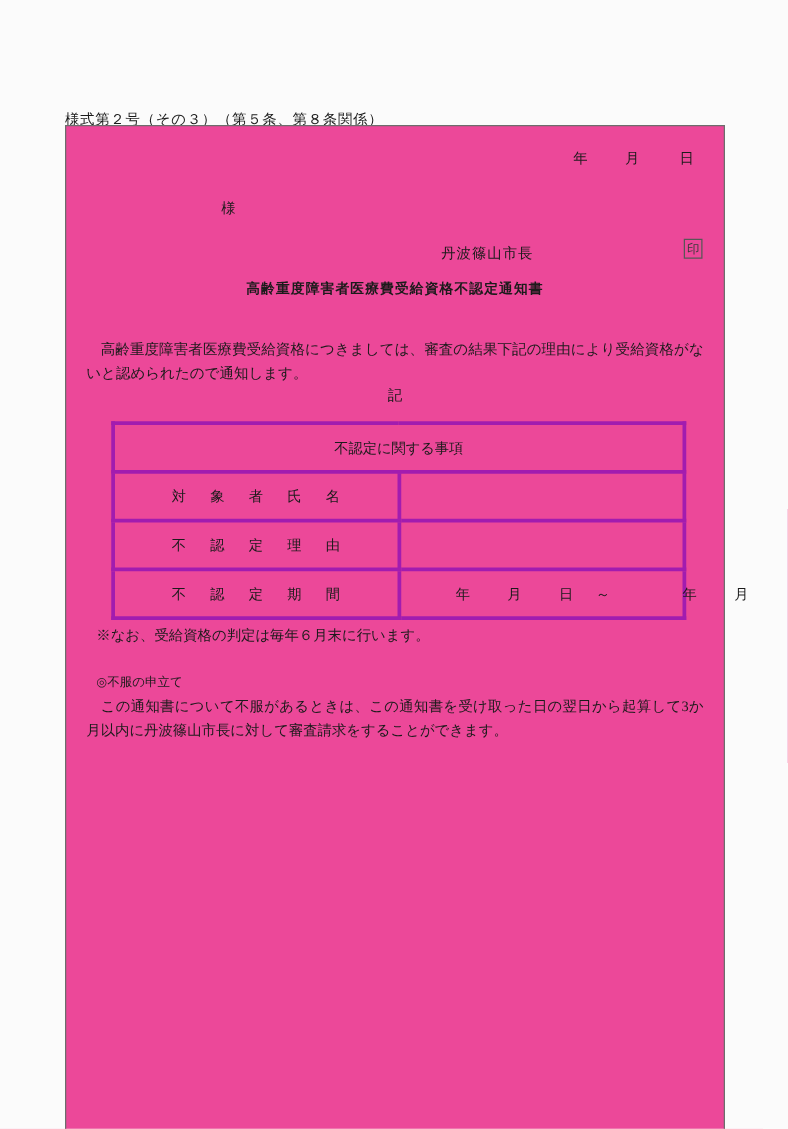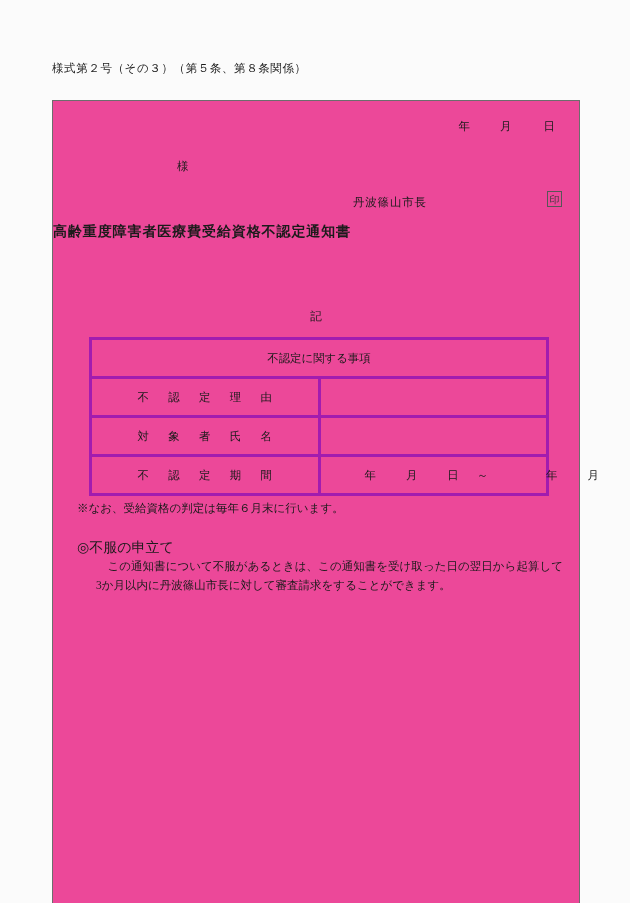--- a/index.html
+++ b/index.html
@@ -15,21 +15,21 @@
     background: #fbfbfb;
     font-family: "Liberation Serif", "DejaVu Serif", serif;
     color: #1b1b1b;
     overflow: hidden;
   }
 
   
   .form-code {
     position: absolute;
     left: 52px;
-    top: 61px;
+    top: 88px;
     font-size: 11.5px;
     letter-spacing: 0.6px;
     white-space: nowrap;
   }
 
   
   .frame {
     position: absolute;
     left: 52px;
     top: 100px;
@@ -91,21 +91,22 @@
     box-sizing: border-box;
     color: #3a3a3a;
   }
 
   
   .doc-title {
     position: absolute;
     left: 0;
     right: 0;
     top: 122px;
-    font-size: 14px;
+    text-align: center;
+    font-size: 11px;
     font-weight: bold;
     letter-spacing: 0.9px;
   }
 
   
   .intro {
     position: absolute;
     left: 16px;
     right: 16px;
     top: 170px;
@@ -172,31 +173,30 @@
     left: 24px;
     top: 400px;
     font-size: 11.5px;
   }
 
   
   .appeal-heading {
     position: absolute;
     left: 24px;
     top: 438px;
-    font-size: 14px;
+    font-size: 10px;
   }
   .appeal-body {
     position: absolute;
     left: 16px;
     right: 16px;
     top: 456px;
     font-size: 11.5px;
     line-height: 1.66;
     text-align: justify;
-    margin-left: 27px;
   }
   .appeal-body p {
     margin: 0 0 0 0;
     text-indent: 1em;
   }
 </style>
 </head>
 <body>
 
 <div class="form-code">様式第２号（その３）（第５条、第８条関係）</div>
@@ -208,35 +208,36 @@
       <span class="y">年</span><span class="m">月</span><span class="d">日</span>
     </div>
 
     <div class="addressee">様</div>
 
     <div class="issuer">丹波篠山市長</div>
     <div class="seal-box">印</div>
 
     <div class="doc-title">高齢重度障害者医療費受給資格不認定通知書</div>
 
+    <div class="intro">高齢重度障害者医療費受給資格につきましては、審査の結果下記の理由により受給資格がないと認められたので通知します。</div>
 
     <div class="ki">記</div>
 
     <div class="tbl-wrap">
       <table class="form-table">
         <tbody>
           <tr>
             <td class="thead-cell" colspan="2">不認定に関する事項</td>
           </tr>
           <tr>
+            <td class="label-cell">対　象　者　氏　名</td>
+            <td class="value-cell"></td>
+          </tr>
+          <tr>
             <td class="label-cell">不　認　定　理　由</td>
-            <td class="value-cell"></td>
-          </tr>
-          <tr>
-            <td class="label-cell">対　象　者　氏　名</td>
             <td class="value-cell"></td>
           </tr>
           <tr>
             <td class="label-cell">不　認　定　期　間</td>
             <td class="value-cell">
               <span class="period"><span>年</span><span class="sp1"></span><span>月</span><span class="sp2"></span><span>日</span><span class="sp3"></span><span>～</span><span class="sp4"></span><span>年</span><span class="sp5"></span><span>月</span><span class="sp6"></span><span>日</span></span>
             </td>
           </tr>
         </tbody>
       </table>

